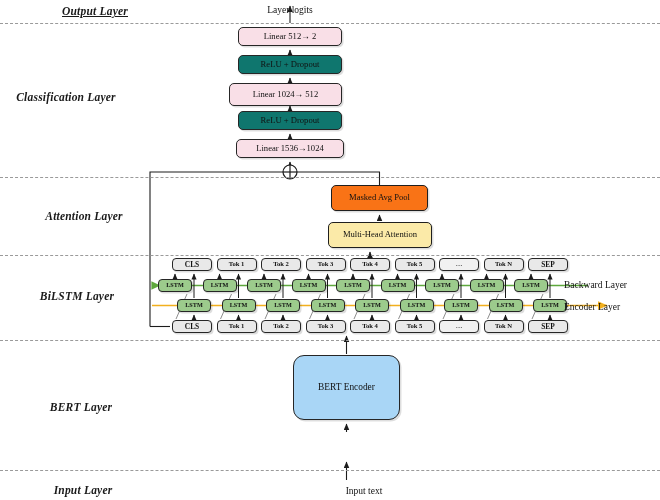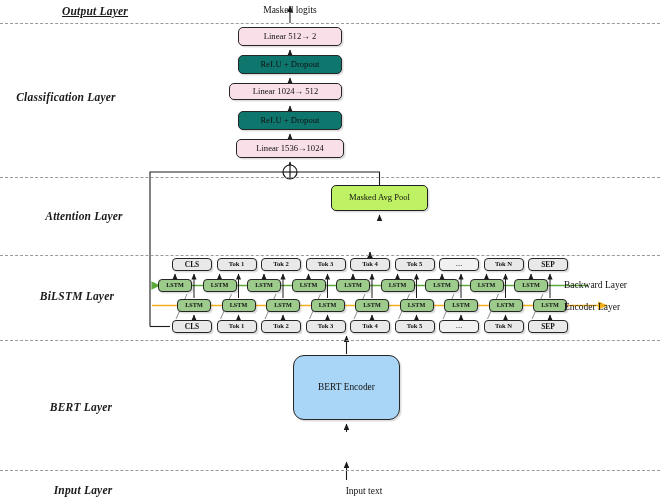--- a/index.html
+++ b/index.html
@@ -28,21 +28,21 @@
 
   .node{position:absolute;box-sizing:border-box;
      display:flex;align-items:center;justify-content:center;
      text-align:center;line-height:1.05;
      border:1.1px solid #262626;border-radius:5px;
      font-family:"Liberation Serif","DejaVu Serif",serif;
      color:#111;box-shadow:1.5px 1.5px 0 rgba(0,0,0,.13);}
 
   .n-pink{background:#f9dfe7;}
   .n-blue{background:#0f766e;}
-  .n-orange{background:#bef264;border-color:#1f1f1f;}
+  .n-orange{background:#f97316;border-color:#1f1f1f;}
   .n-yellow{background:#fbeaa8;border-color:#1f1f1f;}
   .n-bertblue{background:#a9d6f6;border-radius:11px;}
   .n-gray{background:#e9e9e9;}
   .n-graylight{background:#f1f1f1;}
   .n-lstm{background:#9ccb8c;border-radius:4px;}
 
   .tokbox{font-size:6.6px;font-weight:bold;border-radius:4px;}
   .lstmbox{font-size:6.2px;font-weight:bold;}
   .clsbold{font-size:7.4px;font-weight:bold;}
 </style>
@@ -122,28 +122,29 @@
     <div class="divider" style="top: 177px;"></div>
     <div class="divider" style="top: 255px;"></div>
     <div class="divider" style="top: 340px;"></div>
     <div class="divider" style="top: 470px;"></div>
     <div class="layer-label" style="left: 95px; top: 11px; text-decoration: underline;">Output Layer</div>
     <div class="layer-label" style="left: 66px; top: 97px;">Classification Layer</div>
     <div class="layer-label" style="left: 84px; top: 216px;">Attention Layer</div>
     <div class="layer-label" style="left: 77px; top: 296px;">BiLSTM Layer</div>
     <div class="layer-label" style="left: 81px; top: 407px;">BERT Layer</div>
     <div class="layer-label" style="left: 83px; top: 490px;">Input Layer</div>
-    <div class="plain-text" style="left: 290px; top: 10px;">Masked logits</div>
+    <div class="plain-text" style="left: 290px; top: 10px;">Layer logits</div>
     <div class="plain-text" style="left: 340px; top: 491px; padding-left: 48px;">Input text</div>
     <div class="node n-pink" style="left: 238px; top: 27px; width: 104px; height: 19px; font-size: 8.6px;">Linear 512→ 2</div>
     <div class="node n-blue" style="left: 238px; top: 55px; width: 104px; height: 19px; font-size: 8.6px;">ReLU + Dropout</div>
-    <div class="node n-pink" style="left: 229px; top: 83px; width: 113px; height: 17px; font-size: 8.6px;">Linear 1024→ 512</div>
+    <div class="node n-pink" style="left: 229px; top: 83px; width: 113px; height: 23px; font-size: 8.6px;">Linear 1024→ 512</div>
     <div class="node n-blue" style="left: 238px; top: 111px; width: 104px; height: 19px; font-size: 8.6px;">ReLU + Dropout</div>
     <div class="node n-pink" style="left: 236px; top: 139px; width: 108px; height: 19px; font-size: 8.6px;">Linear 1536→1024</div>
     <div class="node n-orange" style="left: 331px; top: 185px; width: 97px; height: 26px; font-size: 8.6px;">Masked Avg Pool</div>
+    <div class="node n-yellow" style="left: 328px; top: 222px; width: 104px; height: 26px; font-size: 8.6px;">Multi-Head Attention</div>
     <div class="node tokbox n-gray clsbold" style="left: 172px; top: 258px; width: 40px; height: 13px;">CLS</div>
     <div class="node tokbox n-gray clsbold" style="left: 172px; top: 320px; width: 40px; height: 13px;">CLS</div>
     <div class="node lstmbox n-lstm" style="left: 158px; top: 279px; width: 34px; height: 13px;">LSTM</div>
     <div class="node lstmbox n-lstm" style="left: 177px; top: 299px; width: 34px; height: 13px;">LSTM</div>
     <div class="node tokbox n-gray" style="left: 216.5px; top: 258px; width: 40px; height: 13px;">Tok 1</div>
     <div class="node tokbox n-gray" style="left: 216.5px; top: 320px; width: 40px; height: 13px;">Tok 1</div>
     <div class="node lstmbox n-lstm" style="left: 202.5px; top: 279px; width: 34px; height: 13px;">LSTM</div>
     <div class="node lstmbox n-lstm" style="left: 221.5px; top: 299px; width: 34px; height: 13px;">LSTM</div>
     <div class="node tokbox n-gray" style="left: 261px; top: 258px; width: 40px; height: 13px;">Tok 2</div>
     <div class="node tokbox n-gray" style="left: 261px; top: 320px; width: 40px; height: 13px;">Tok 2</div>

